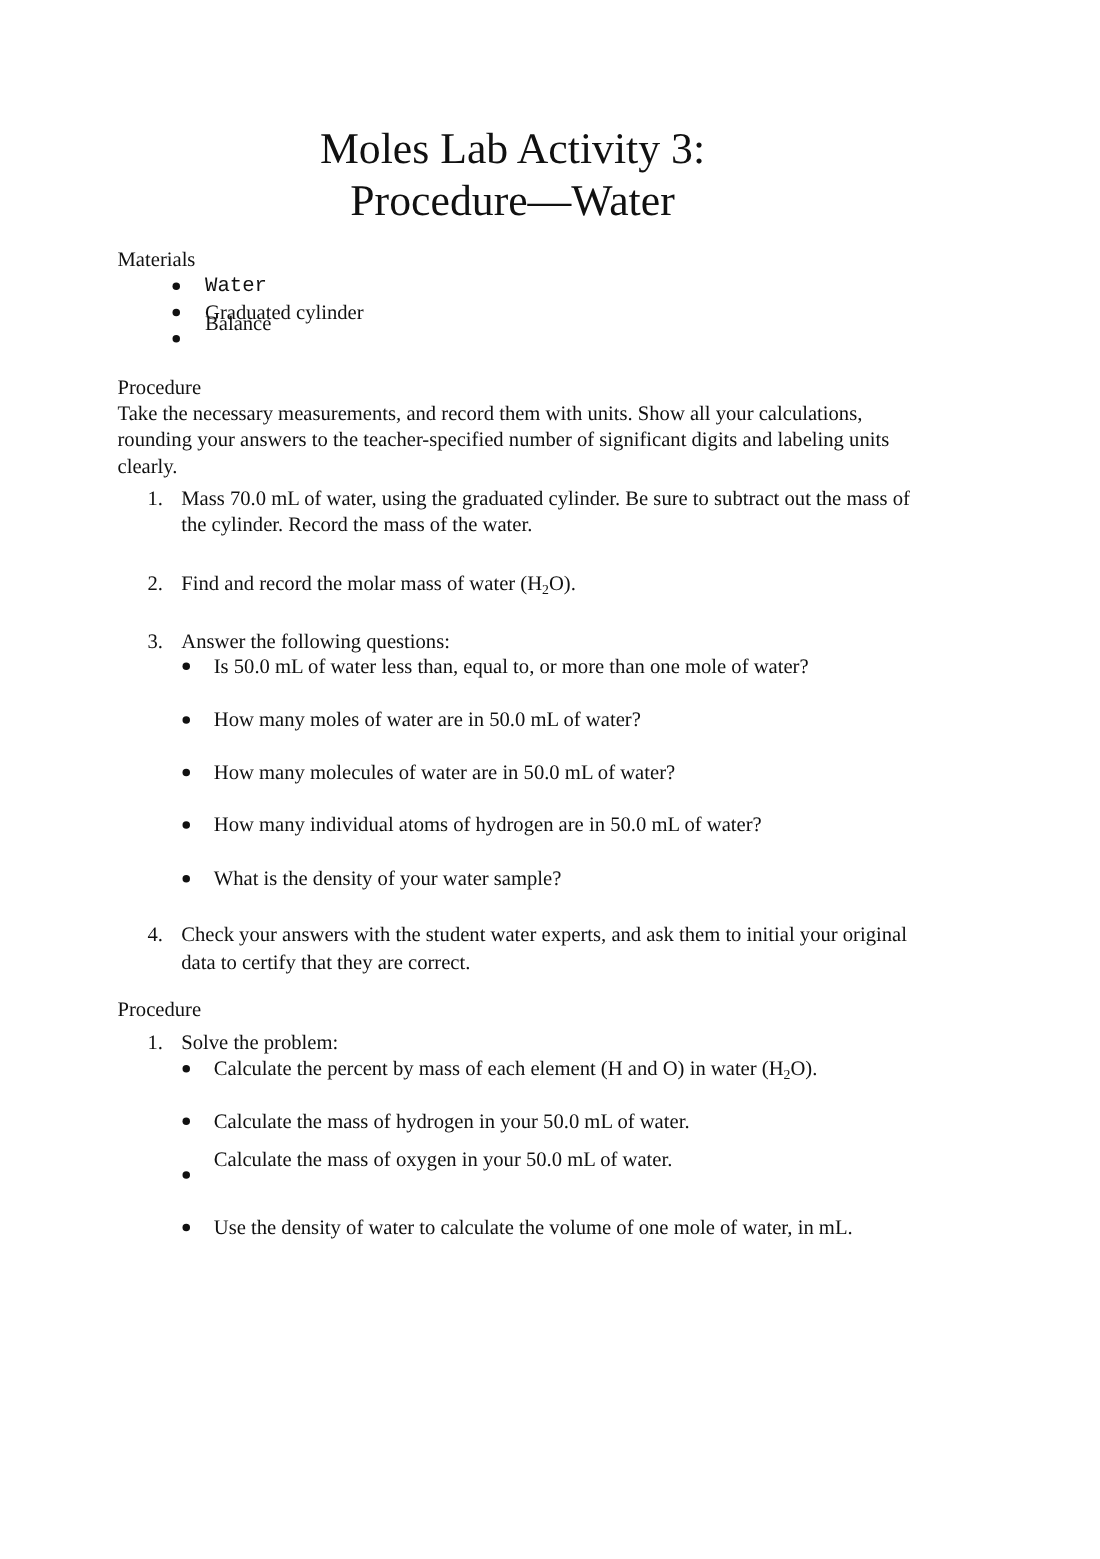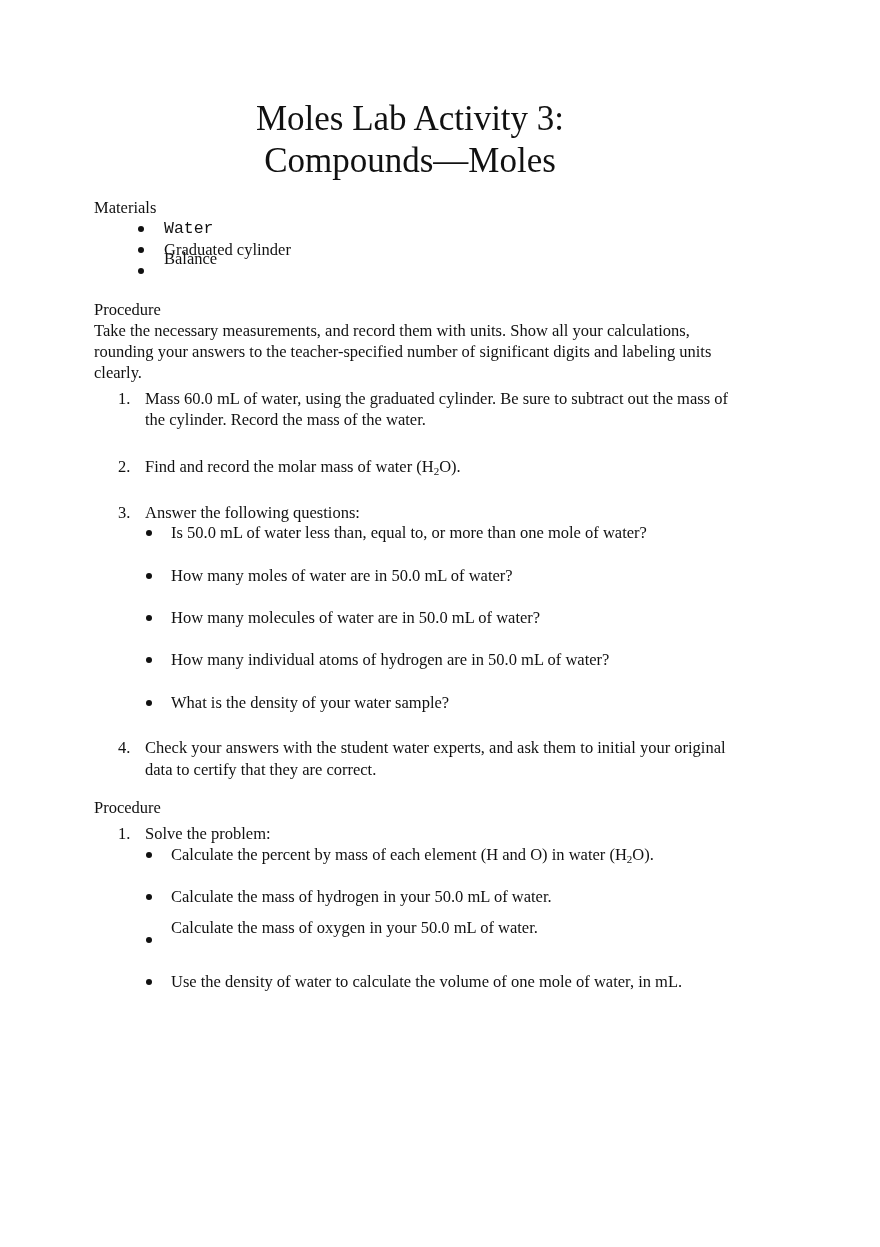--- a/index.html
+++ b/index.html
@@ -11,38 +11,38 @@
     .bullet { position: absolute; width: 6px; height: 6px; border-radius: 50%; background: #111; }
     .num { position: absolute; font-size: 16.5px; line-height: 21px; }
     sub { font-size: 11px; vertical-align: -3px; line-height: 0; }
   </style>
 </head>
 <body>
 
 <div>
   <div class="title">
     <div>Moles Lab Activity 3:</div>
-    <div>Compounds—Moles</div>
+    <div>Procedure—Water</div>
   </div>
 
   <div class="abs" style="left:94px; top:197px;">Materials</div>
   <div class="bullet" style="left:138px; top:226px;"></div>
   <div class="abs" style="left:164px; top:218px;font-family:Liberation Mono, monospace;">Water</div>
   <div class="bullet" style="left:138px; top:247px;"></div>
   <div class="abs" style="left:164px; top:239px;">Graduated cylinder</div>
   <div class="bullet" style="left:138px; top:268px;"></div>
   <div class="abs" style="left:164px; top:248px;">Balance</div>
 
   <div class="abs" style="left:94px; top:299px;">Procedure</div>
   <div class="abs" style="left:94px; top:320px;">Take the necessary measurements, and record them with units. Show all your calculations,</div>
   <div class="abs" style="left:94px; top:341px;">rounding your answers to the teacher-specified number of significant digits and labeling units</div>
   <div class="abs" style="left:94px; top:362px;">clearly.</div>
 
   <div class="num" style="left:118px; top:388px;">1.</div>
-  <div class="abs" style="left:145px; top:388px;">Mass 60.0 mL of water, using the graduated cylinder. Be sure to subtract out the mass of</div>
+  <div class="abs" style="left:145px; top:388px;">Mass 70.0 mL of water, using the graduated cylinder. Be sure to subtract out the mass of</div>
   <div class="abs" style="left:145px; top:409px;text-align:center;">the cylinder. Record the mass of the water.</div>
 
   <div class="num" style="left:118px; top:456px;">2.</div>
   <div class="abs" style="left:145px; top:456px;"><span>Find and record the molar mass of water (H</span><sub>2</sub><span>O).</span></div>
 
   <div class="num" style="left:118px; top:502px;">3.</div>
   <div class="abs" style="left:145px; top:502px;">Answer the following questions:</div>
 
   <div class="bullet" style="left:146px; top:530px;"></div>
   <div class="abs" style="left:171px; top:522px;">Is 50.0 mL of water less than, equal to, or more than one mole of water?</div>

